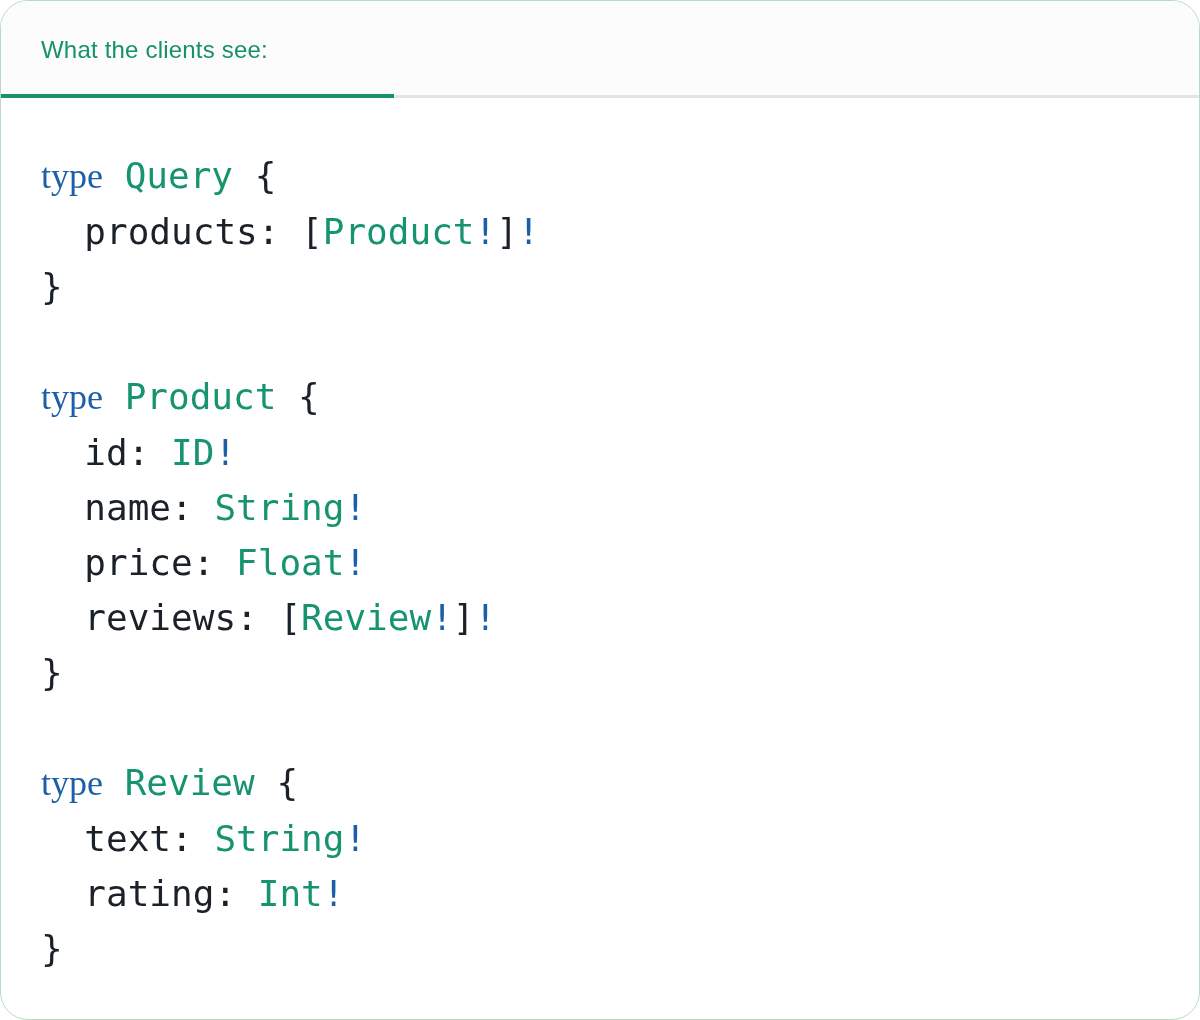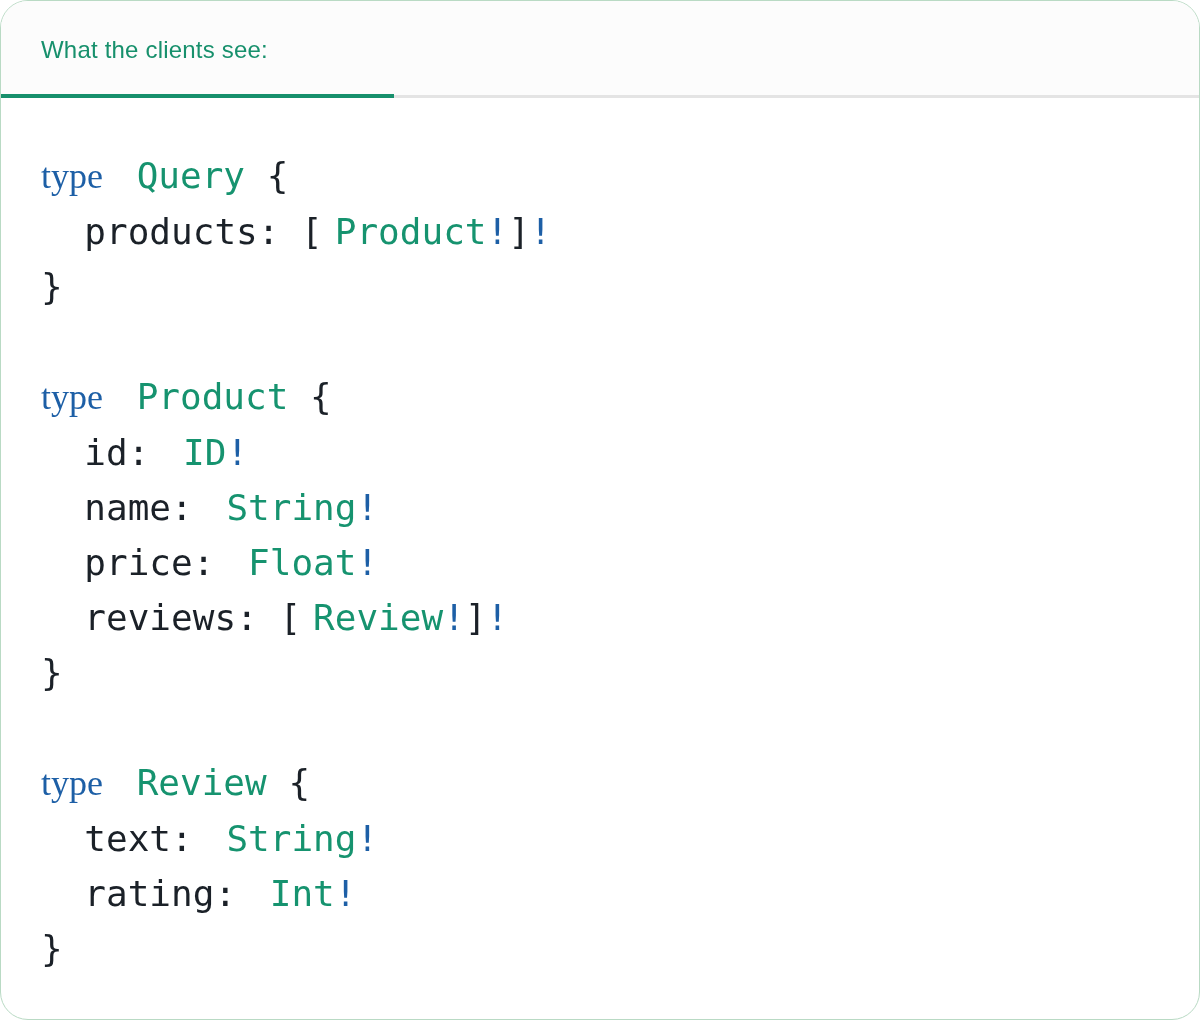--- a/index.html
+++ b/index.html
@@ -54,21 +54,21 @@
     padding: 50px 40px 0 40px;
   }
   .code {
     font-family: "DejaVu Sans Mono", "Liberation Mono", monospace;
     font-size: 36px;
     line-height: 55px;
     color: var(--plain-dark, #1b2128);
   }
   .code-line { white-space: pre; }
   .tok-kw   { color: var(--keyword-blue, #1d5fa6); font-family: Liberation Serif, serif; }
-  .tok-ty   { color: var(--type-green, #16936f); margin-left: 12px; }
+  .tok-ty   { color: var(--type-green, #16936f); }
   .tok-bang { color: var(--keyword-blue, #1d5fa6); }
   .tok-pl   { color: var(--plain-dark, #1b2128); }
 </style>
 </head>
 <body>
 
 <div class="card">
   <div class="tab-bar">
     <div class="tab">
       <span class="tab-label">What the clients see:</span>

